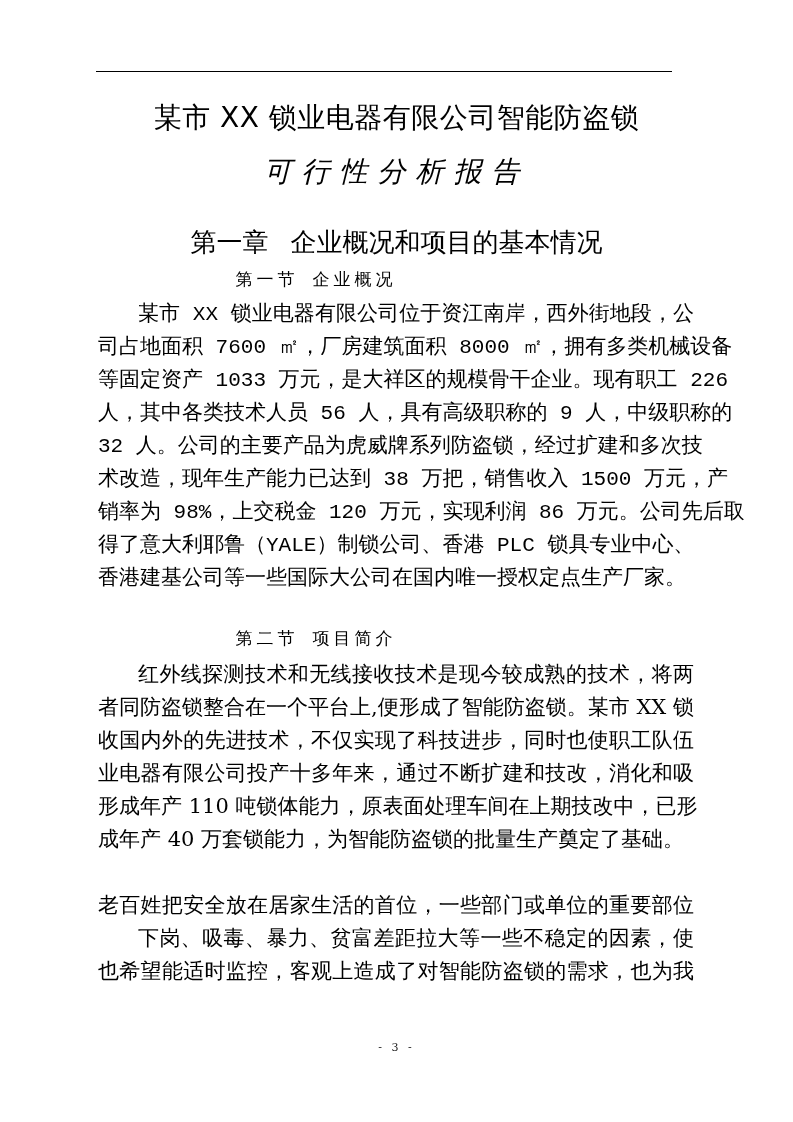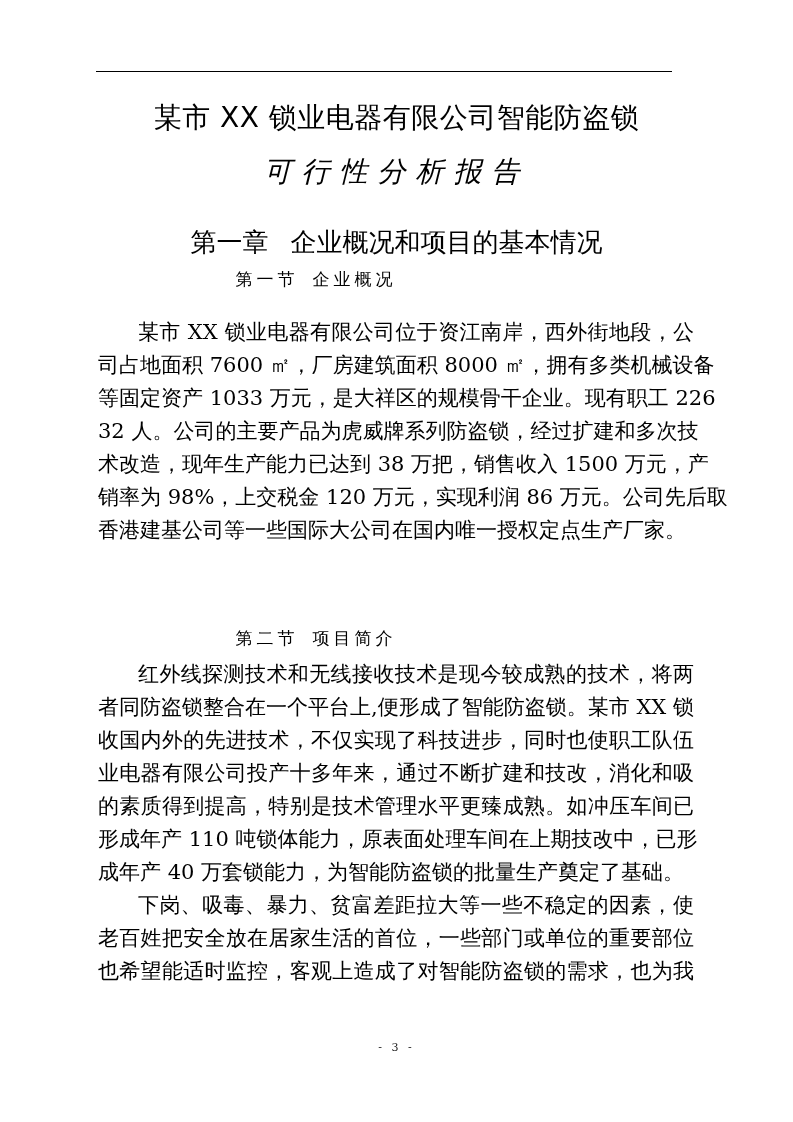--- a/index.html
+++ b/index.html
@@ -93,21 +93,21 @@
       height: 33px;
       text-align: justify;
       text-align-last: justify;
     }
     .para .line.last {
       text-align-last: left;
     }
     .para .line.indent {
       padding-left: 40px;
     }
-    .p1 { top: 316px; }
+    .p1 { top: 298px; font-family: Liberation Mono, monospace; }
     .p2 { top: 658px; }
     .p3 { top: 889px; }
     .page-number {
       position: absolute;
       left: 0;
       width: 793px;
       top: 1040px;
       text-align: center;
       font-family: "DejaVu Serif", "Liberation Serif", serif;
       font-size: 11px;
@@ -132,41 +132,42 @@
   </div>
 
   <div class="section sec1">
     <span>第一节</span><span class="gap"></span><span>企业概况</span>
   </div>
 
   <div class="para p1">
     <span class="line indent">某市 XX 锁业电器有限公司位于资江南岸，西外街地段，公</span>
     <span class="line">司占地面积 7600 ㎡，厂房建筑面积 8000 ㎡，拥有多类机械设备</span>
     <span class="line">等固定资产 1033 万元，是大祥区的规模骨干企业。现有职工 226</span>
+    <span class="line">人，其中各类技术人员 56 人，具有高级职称的 9 人，中级职称的</span>
     <span class="line">32 人。公司的主要产品为虎威牌系列防盗锁，经过扩建和多次技</span>
     <span class="line">术改造，现年生产能力已达到 38 万把，销售收入 1500 万元，产</span>
     <span class="line">销率为 98%，上交税金 120 万元，实现利润 86 万元。公司先后取</span>
+    <span class="line">得了意大利耶鲁（YALE）制锁公司、香港 PLC 锁具专业中心、</span>
     <span class="line last">香港建基公司等一些国际大公司在国内唯一授权定点生产厂家。</span>
   </div>
 
   <div class="section sec2">
     <span>第二节</span><span class="gap"></span><span>项目简介</span>
   </div>
 
   <div class="para p2">
     <span class="line indent">红外线探测技术和无线接收技术是现今较成熟的技术，将两</span>
     <span class="line">者同防盗锁整合在一个平台上,便形成了智能防盗锁。某市 XX 锁</span>
     <span class="line">收国内外的先进技术，不仅实现了科技进步，同时也使职工队伍</span>
     <span class="line">业电器有限公司投产十多年来，通过不断扩建和技改，消化和吸</span>
-    <span class="line">的素质得到提高，特别是技术管理水平更臻成熟。如冲压车间已</span>
     <span class="line">形成年产 110 吨锁体能力，原表面处理车间在上期技改中，已形</span>
     <span class="line last">成年产 40 万套锁能力，为智能防盗锁的批量生产奠定了基础。</span>
   </div>
 
   <div class="para p3">
+    <span class="line">老百姓把安全放在居家生活的首位，一些部门或单位的重要部位</span>
     <span class="line indent">下岗、吸毒、暴力、贫富差距拉大等一些不稳定的因素，使</span>
-    <span class="line">老百姓把安全放在居家生活的首位，一些部门或单位的重要部位</span>
     <span class="line">也希望能适时监控，客观上造成了对智能防盗锁的需求，也为我</span>
   </div>
 
   <div class="page-number">- 3 -</div>
 
 </div>
 
 </body></html>

